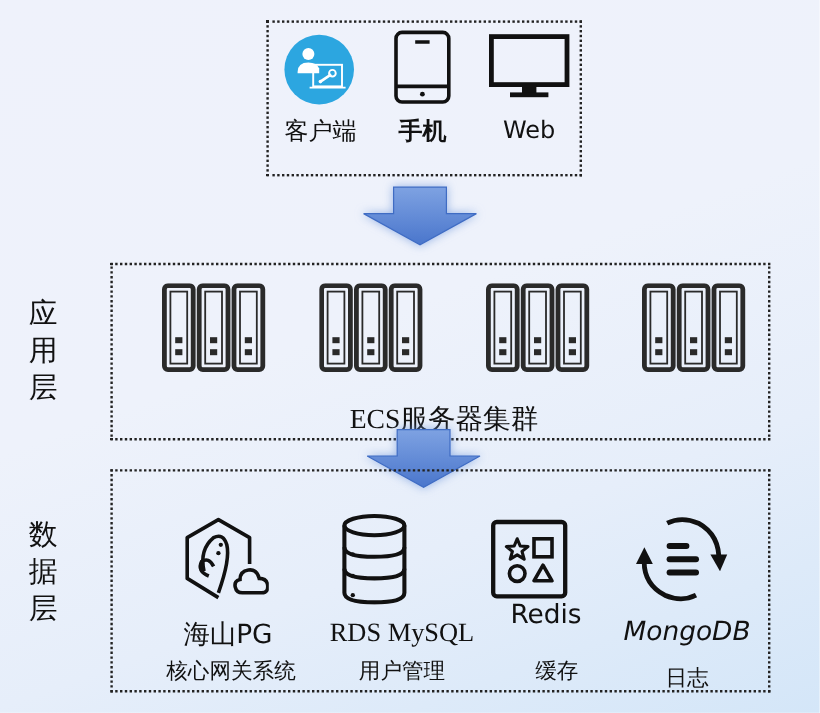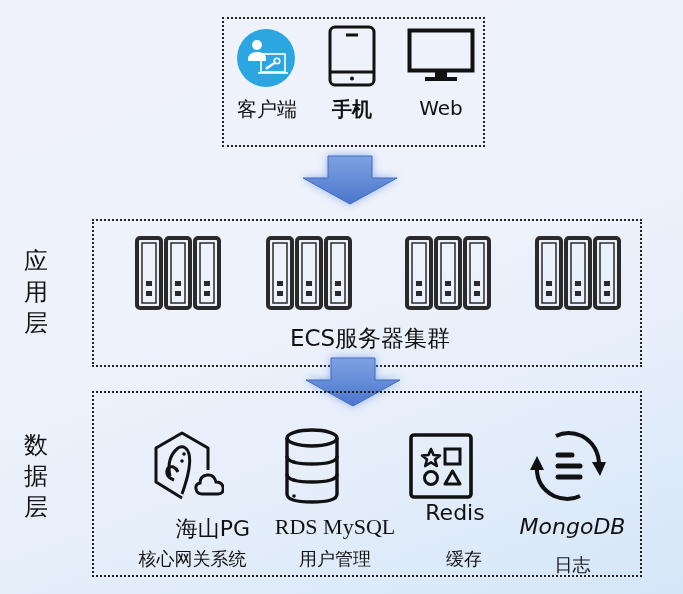--- a/index.html
+++ b/index.html
@@ -143,21 +143,21 @@
       <rect x="31" y="2" width="24" height="70" rx="3" fill="none" stroke="#2a2a2a" stroke-width="4"></rect>
     <rect x="36" y="7" width="14" height="60" fill="none" stroke="#2a2a2a" stroke-width="1.5"></rect>
     <rect x="40" y="45" width="6" height="5" fill="#2a2a2a"></rect>
     <rect x="40" y="55" width="6" height="5" fill="#2a2a2a"></rect>
       <rect x="60" y="2" width="24" height="70" rx="3" fill="none" stroke="#2a2a2a" stroke-width="4"></rect>
     <rect x="65" y="7" width="14" height="60" fill="none" stroke="#2a2a2a" stroke-width="1.5"></rect>
     <rect x="69" y="45" width="6" height="5" fill="#2a2a2a"></rect>
     <rect x="69" y="55" width="6" height="5" fill="#2a2a2a"></rect>
 </svg></div>
 
-<div class="label" style="left:250px; top:323px; width:240px; font-size:23px;">ECS服务器集群</div>
+<div class="label" style="left:250px; top:334px; width:240px; font-size:23px;font-family:Liberation Serif, serif;">ECS服务器集群</div>
 
 <div class="arrow" style="left:303px; top:357px; width:100px; height:50px;">
   <svg width="100" height="50" viewBox="0 0 100 50">
     <defs>
       <linearGradient id="ag2" x1="0" y1="0" x2="0" y2="1">
         <stop offset="0" stop-color="#7ea2e2"></stop>
         <stop offset="1" stop-color="#4a76cc"></stop>
       </linearGradient>
     </defs>
     <path d="M28 1 L72 1 L72 23 L97 23 L50 49 L3 23 L28 23 Z" fill="url(#ag2)" stroke="#3f6cc4" stroke-width="1"></path>
@@ -175,21 +175,21 @@
 <div class="icon" style="left:152px; top:430px; width:72px; height:70px;">
   <svg width="72" height="70" viewBox="0 0 72 70">
     <path d="M30 68 L4 52 L4 18 L30 3 L56 18 L56 40" fill="none" stroke="#111" stroke-width="3" stroke-linejoin="round"></path>
     <path d="M18 46 Q14 28 26 18 Q34 14 37 24 Q40 36 30 64" fill="none" stroke="#111" stroke-width="3"></path>
     <path d="M22 50 Q12 46 16 38 Q22 34 26 42" fill="none" stroke="#111" stroke-width="3"></path>
     <circle cx="32" cy="24" r="1.8" fill="#111"></circle>
     <circle cx="30" cy="31" r="1.8" fill="#111"></circle>
     <path d="M50 64 L66 64 Q72 64 71 57 Q70 52 64 52 Q62 44 55 45 Q48 46 48 53 Q43 54 44 59 Q45 64 50 64 Z" fill="none" stroke="#111" stroke-width="3"></path>
   </svg>
 </div>
-<div class="label main-label" style="left:130px; top:514px; width:120px;text-align:right;">海山PG</div>
+<div class="label main-label" style="left:130px; top:514px; width:120px;">海山PG</div>
 <div class="label sub-label" style="left:125px; top:547px; width:135px;">核心网关系统</div>
 
 <div class="icon" style="left:284px; top:428px; width:56px; height:76px;">
   <svg width="56" height="76" viewBox="0 0 56 76">
     <ellipse cx="28" cy="10" rx="25" ry="8" fill="none" stroke="#111" stroke-width="3.4"></ellipse>
     <path d="M3 10 L3 66 Q3 74 28 74 Q53 74 53 66 L53 10" fill="none" stroke="#111" stroke-width="3.4"></path>
     <path d="M3 28 Q3 36 28 36 Q53 36 53 28" fill="none" stroke="#111" stroke-width="3.4"></path>
     <path d="M3 46 Q3 54 28 54 Q53 54 53 46" fill="none" stroke="#111" stroke-width="3.4"></path>
     <circle cx="10" cy="34" r="1.8" fill="#111"></circle>
     <circle cx="10" cy="52" r="1.8" fill="#111"></circle>

